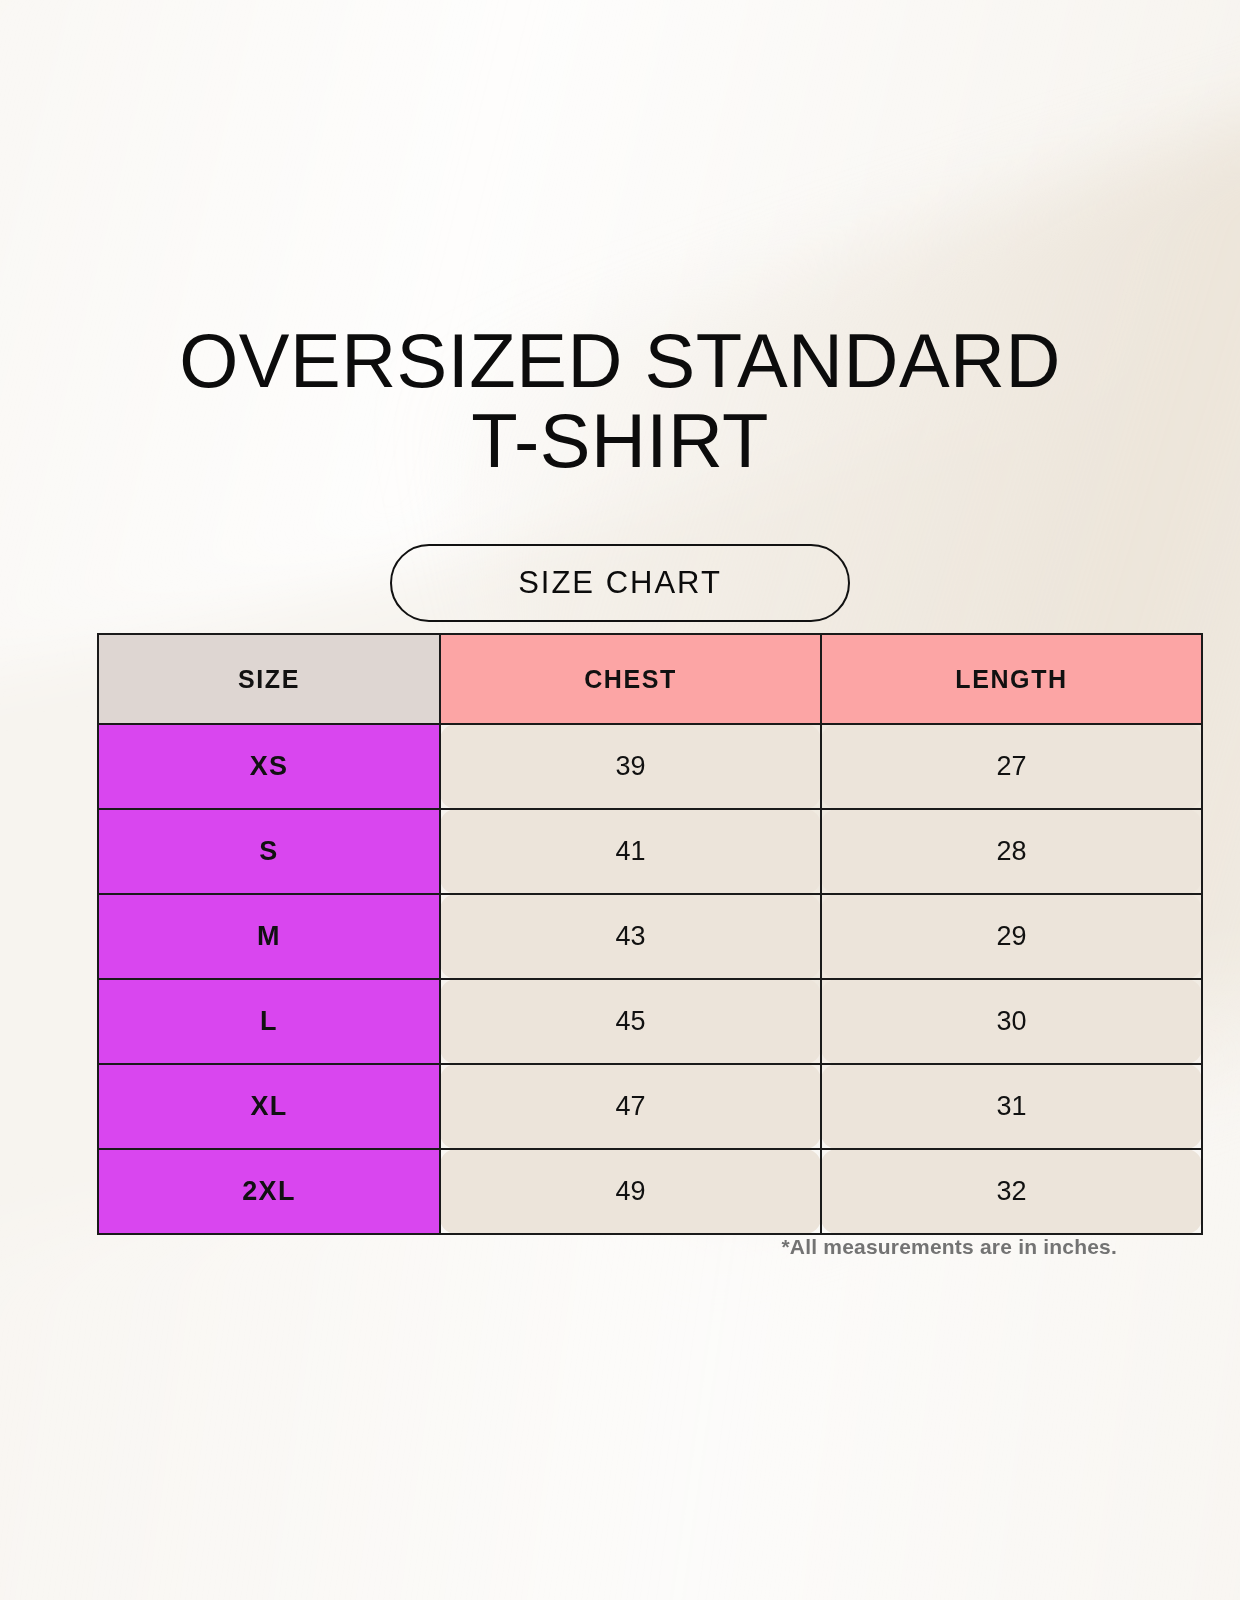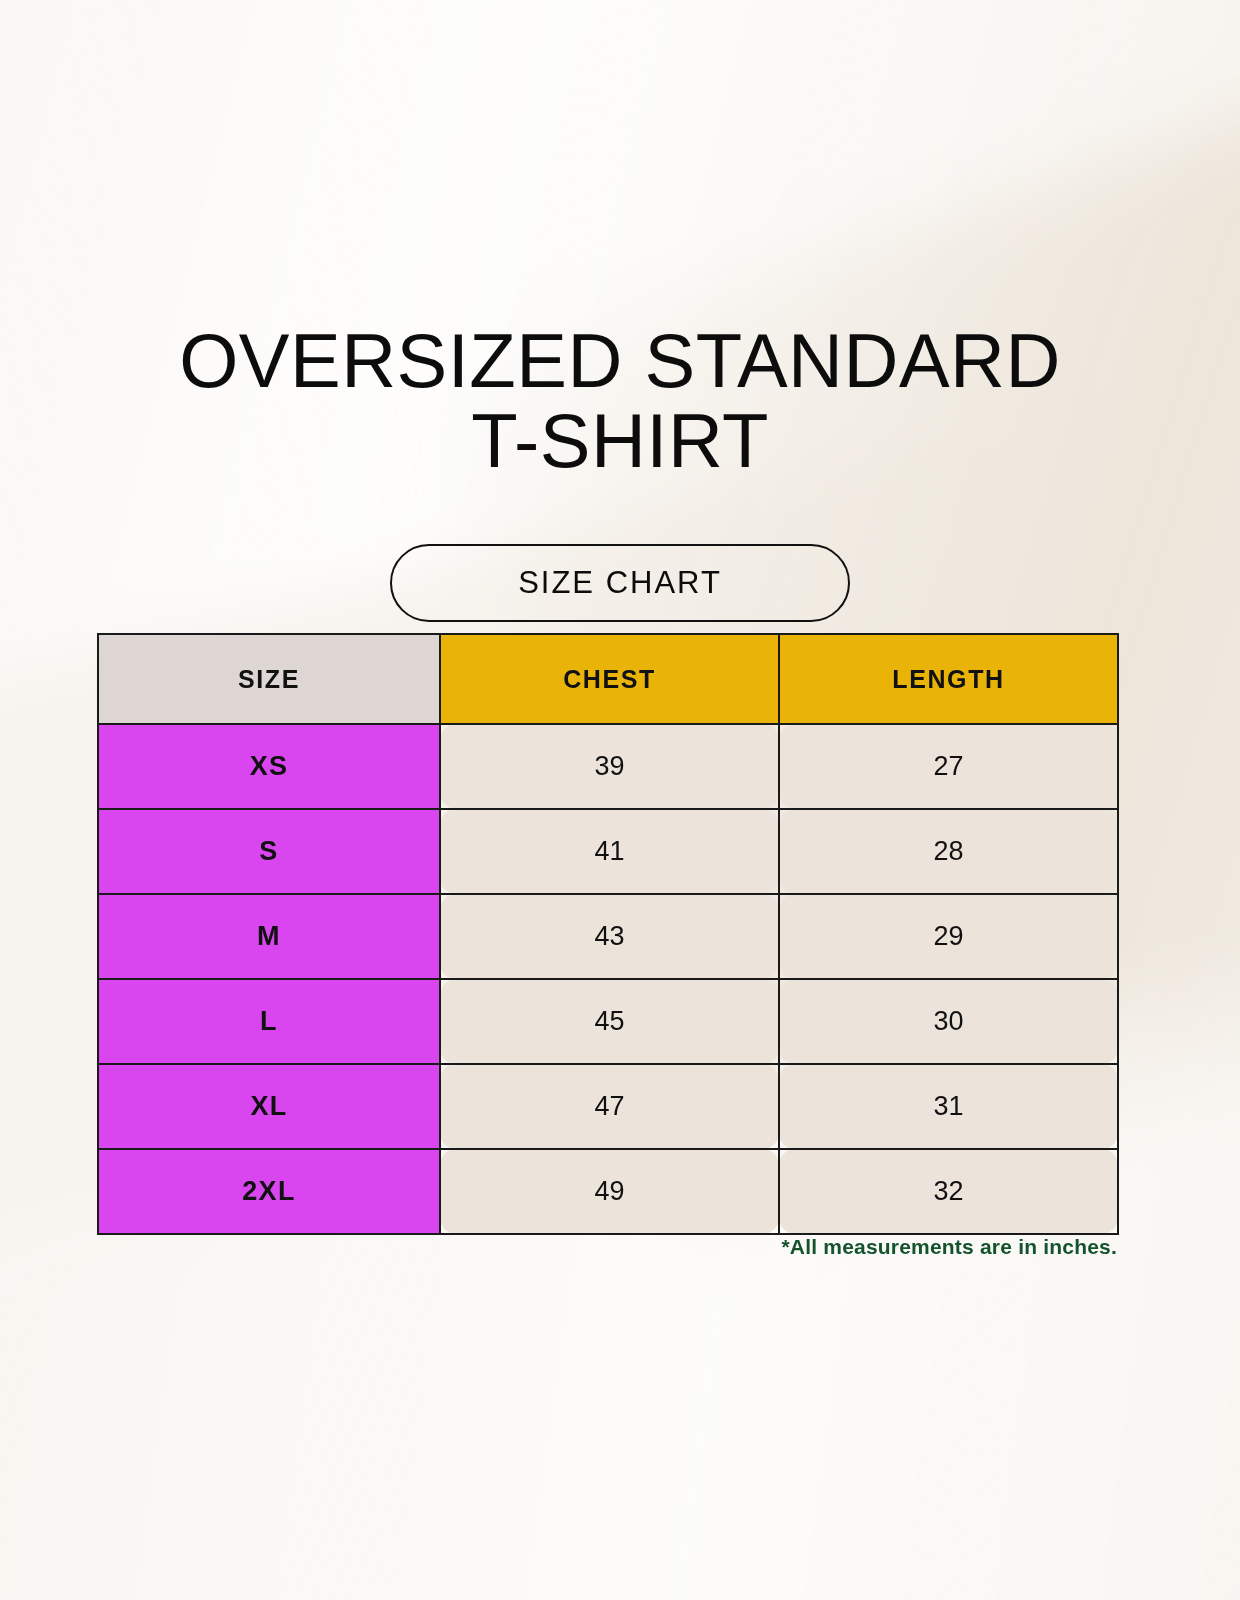--- a/index.html
+++ b/index.html
@@ -120,22 +120,22 @@
     letter-spacing: 1.6px;
     font-weight: bold;
     height: 90px;
   }
   th.head-size {
     background: #ded6d2;
     width: 342px;
   }
   th.head-chest,
   th.head-length {
-    background: #eab308;
-    width: 339px;
+    background: #fca5a5;
+    width: 381px;
   }
   td.cell-size {
     background: #d946ef;
     font-size: 27px;
     font-weight: bold;
     letter-spacing: 1.3px;
   }
   td.cell-val {
     background: #ece4da;
     font-size: 27px;
@@ -145,21 +145,21 @@
 
   .footnote {
     position: absolute;
     top: 1235px;
     left: 97px;
     width: 1020px;
     text-align: right;
     font-size: 21px;
     font-weight: bold;
     letter-spacing: 0.2px;
-    color: #14532d;
+    color: #737373;
   }
 </style>
 </head>
 <body>
 
 <div class="page">
 
   <div class="bg-sheen-1"></div>
   <div class="bg-sheen-2"></div>
   <div class="bg-sheen-3"></div>

